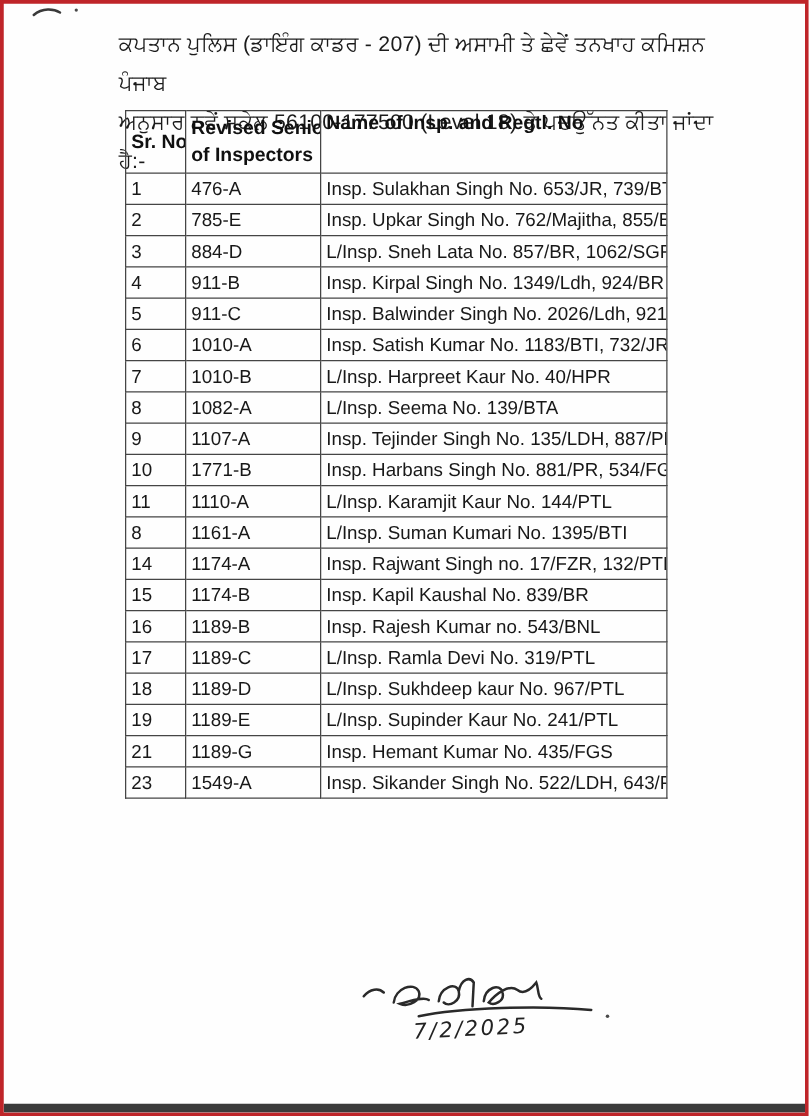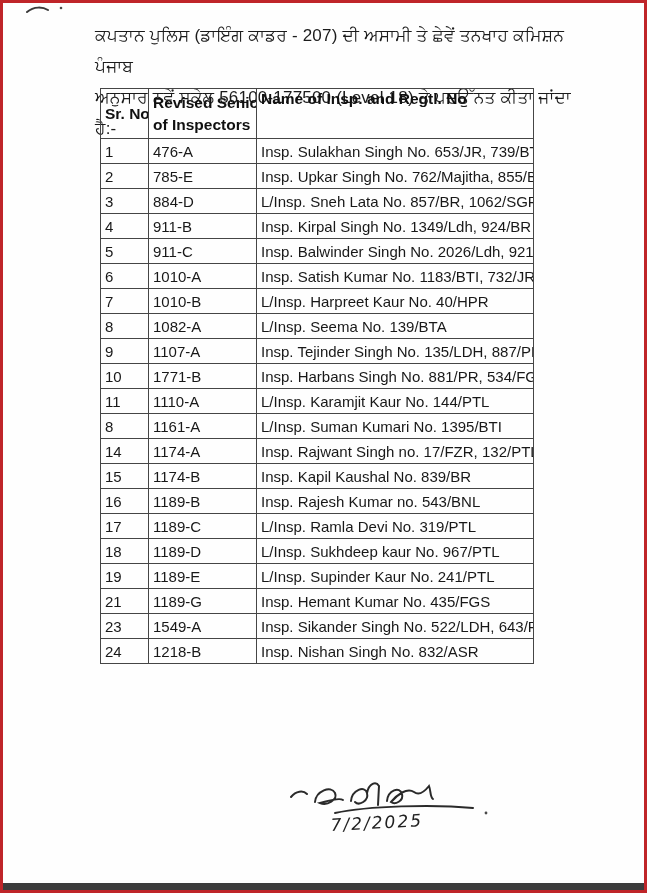--- a/index.html
+++ b/index.html
@@ -208,25 +208,20 @@
         <tr>
       <td>21</td>
       <td>1189-G</td>
       <td>Insp. Hemant Kumar No. 435/FGS</td>
     </tr>
         <tr>
       <td>23</td>
       <td>1549-A</td>
       <td>Insp. Sikander Singh No. 522/LDH, 643/PR</td>
     </tr>
-        <tr>
-      <td>24</td>
-      <td>1218-B</td>
-      <td>Insp. Nishan Singh No. 832/ASR</td>
-    </tr>
       </tbody>
   </table>
 
   <div class="signature-block">
     <svg width="210" height="70" viewBox="0 0 210 70">
       <path class="sig-stroke" d="M8 24 C 13 18, 20 17, 24 21"></path>
       <path class="sig-stroke" d="M32 29 C 33 18, 48 12, 52 20 C 55 27, 44 33, 37 30 C 45 28, 56 24, 60 27"></path>
       <path class="sig-stroke" d="M68 28 C 69 17, 82 12, 84 20 C 86 28, 76 33, 72 29 M84 20 C 86 10, 93 8, 96 13 L 95 32"></path>
       <path class="sig-stroke" d="M104 28 C 105 17, 117 13, 119 21 C 121 28, 112 32, 108 29 C 114 22, 124 14, 131 19 C 136 23, 142 18, 146 13 C 148 18, 147 24, 150 26"></path>
       <path class="sig-stroke" d="M52 40 C 85 33, 150 31, 190 35"></path>

